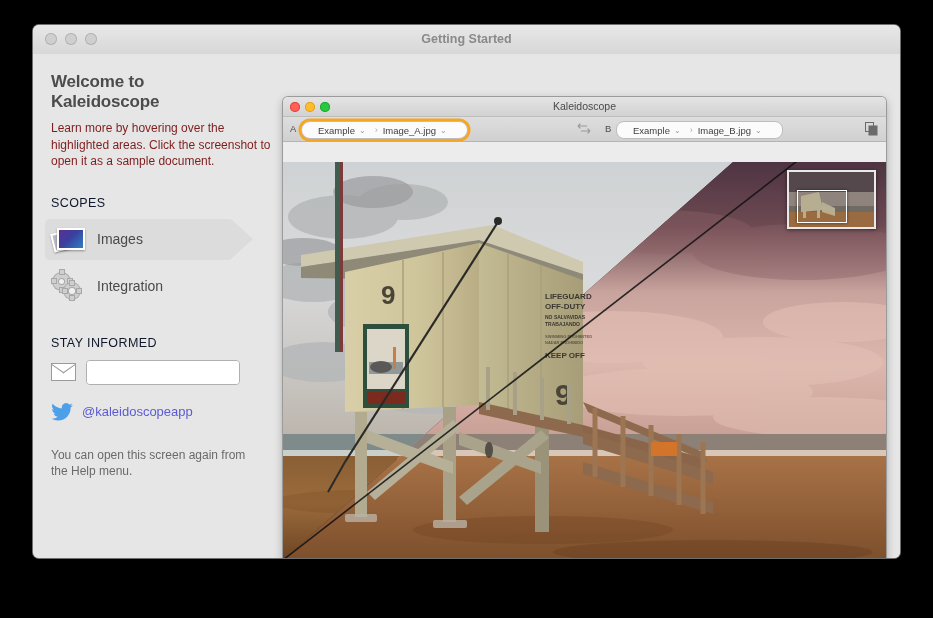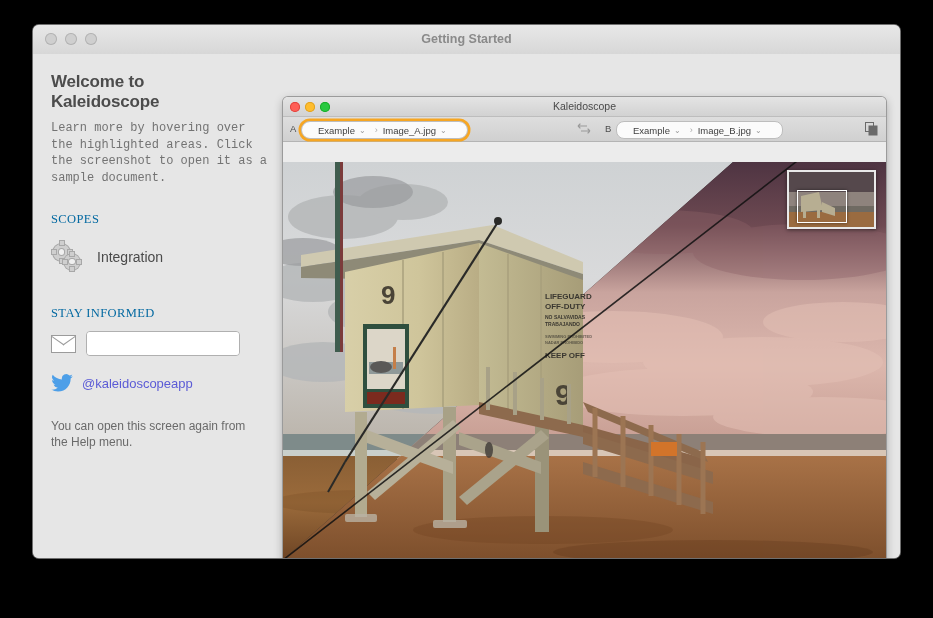--- a/index.html
+++ b/index.html
@@ -29,23 +29,23 @@
   .tl.gray{background:#cfcfcf;box-shadow:inset 0 0 0 1px #b3b3b3;}
   .tl.red{background:#ff5f57;box-shadow:inset 0 0 0 1px #e0443e;}
   .tl.yellow{background:#ffbd2e;box-shadow:inset 0 0 0 1px #dea123;}
   .tl.green{background:#28c940;box-shadow:inset 0 0 0 1px #1aab29;}
 
   .outer-body{position:absolute;left:0;top:29px;right:0;bottom:0;background:#e6e6e6;}
 
   
   .sidebar{position:absolute;left:0;top:0;width:247px;bottom:0;padding:18px 0 0 0;box-sizing:border-box;}
   .welcome-title{margin:0 28px 8px 18px;font-size:17px;font-weight:bold;color:#4c4c4c;letter-spacing:-.2px;}
-  .welcome-sub{margin:0 6px 0 18px;font-size:12px;line-height:16.5px;color:#737373;font-family:Liberation Mono, monospace;}
-
-  .section-head{margin:26px 0 6px 18px;font-size:12.5px;color:#0369a1;letter-spacing:.4px;font-family:Liberation Serif, serif;}
+  .welcome-sub{margin:0 6px 0 18px;font-size:12px;line-height:16.5px;color:#7f1d1d;}
+
+  .section-head{margin:26px 0 6px 18px;font-size:12.5px;color:#0f172a;letter-spacing:.4px;}
 
   .scope-list{margin-top:2px;}
   .scope-row{position:relative;height:47px;display:flex;align-items:center;padding-left:18px;cursor:default;}
   .scope-row .pill{
     position:absolute;left:12px;top:3px;width:188px;height:41px;
     background:#dcdcdc;border-radius:5px;
   }
   .scope-row .pill:after{
     content:"";position:absolute;left:186px;top:0;width:0;height:0;
     border-top:20.5px solid transparent;border-bottom:20.5px solid transparent;
@@ -146,20 +146,28 @@
 
       <div class="sidebar">
 
         <div class="welcome-title">Welcome to Kaleidoscope</div>
         <div class="welcome-sub">Learn more by hovering over the highlighted areas. Click the screenshot to open it as a sample document.</div>
 
         <div class="section-head">SCOPES</div>
 
         <div class="scope-list">
 
+          <div class="scope-row">
+            <div class="pill"></div>
+            <div class="scope-icon ic-images">
+              <div class="ph ph1"></div>
+                <div class="ph ph2"></div>
+            </div>
+            <div class="scope-label">Images</div>
+          </div>
 
 
 
           <div class="scope-row">
             <div class="scope-icon ic-gear">
               <div class="g g1"></div>
               <div class="g g2"></div>
               <div class="tooth" style="left:9px;top:1px;width:4px;height:4px;"></div>
               <div class="tooth" style="left:1px;top:10px;width:4px;height:4px;"></div>
               <div class="tooth" style="left:17px;top:10px;width:4px;height:4px;"></div>

